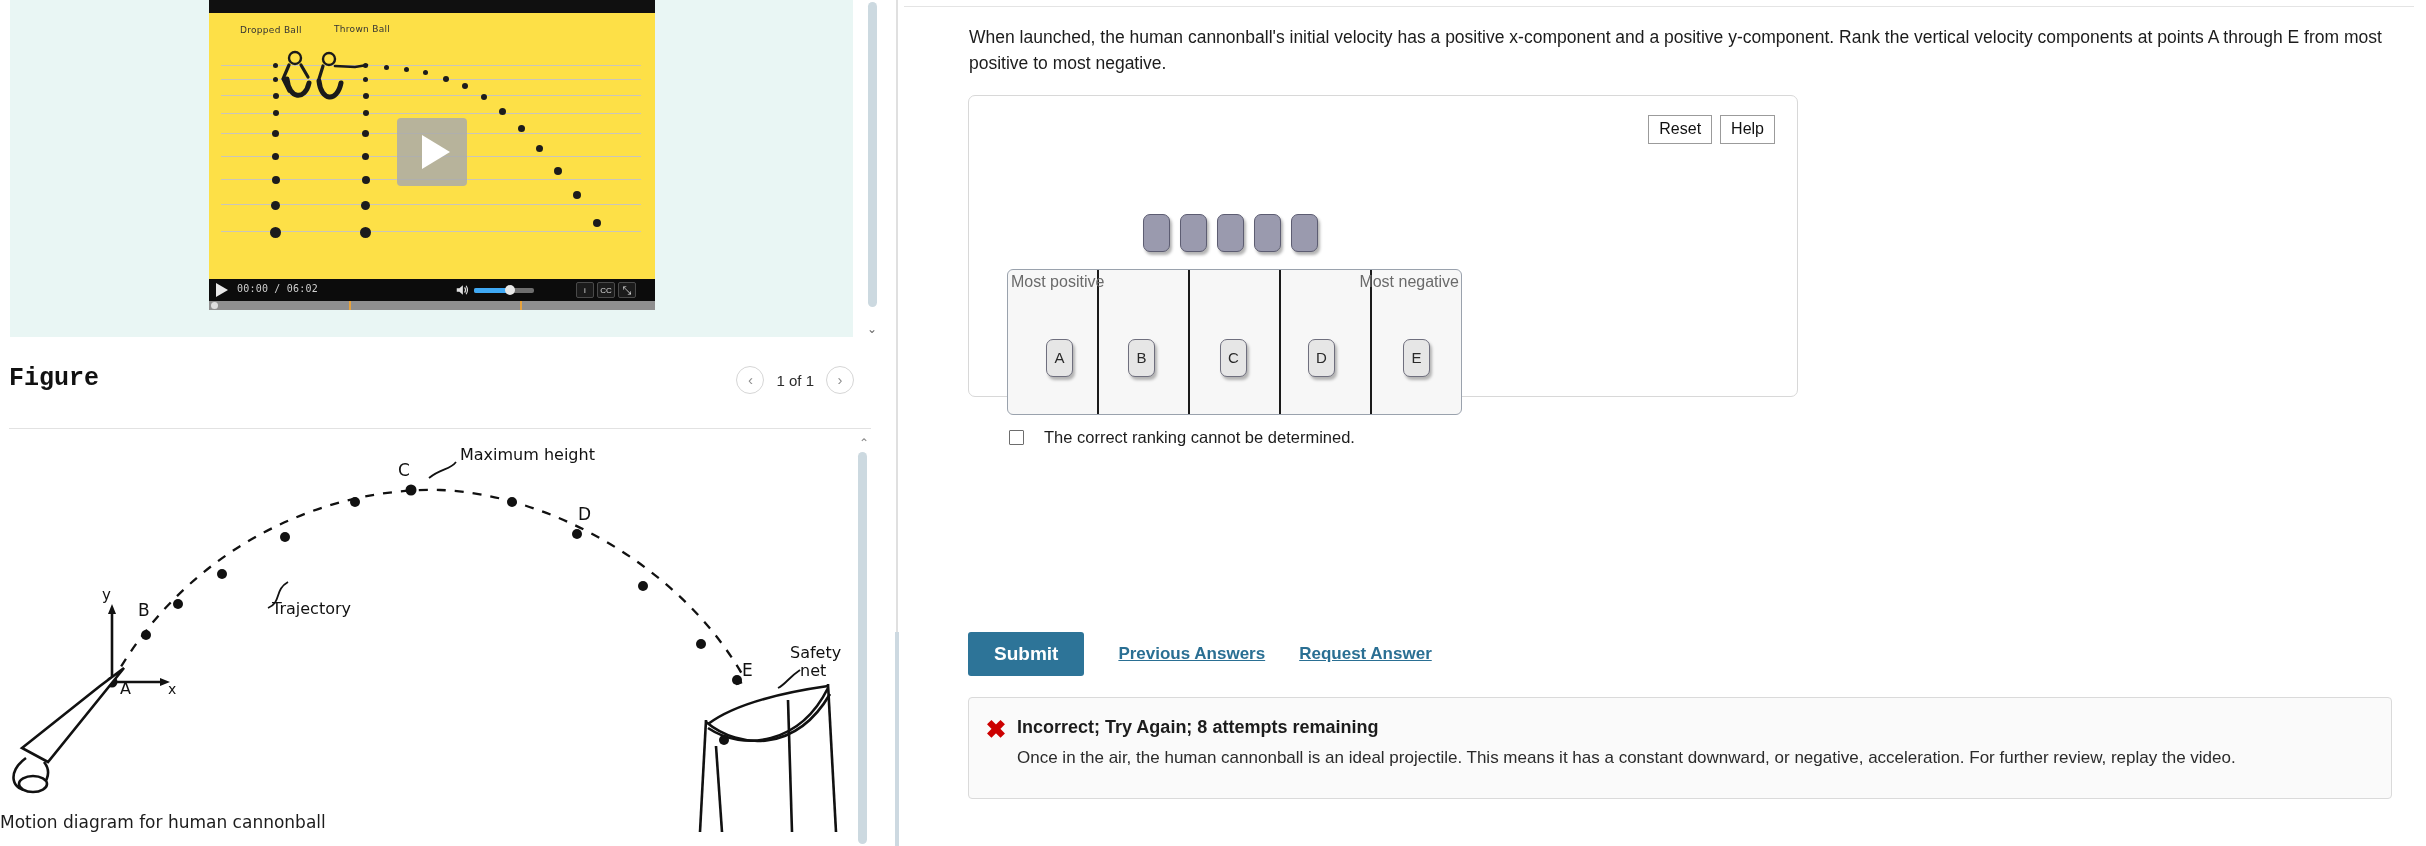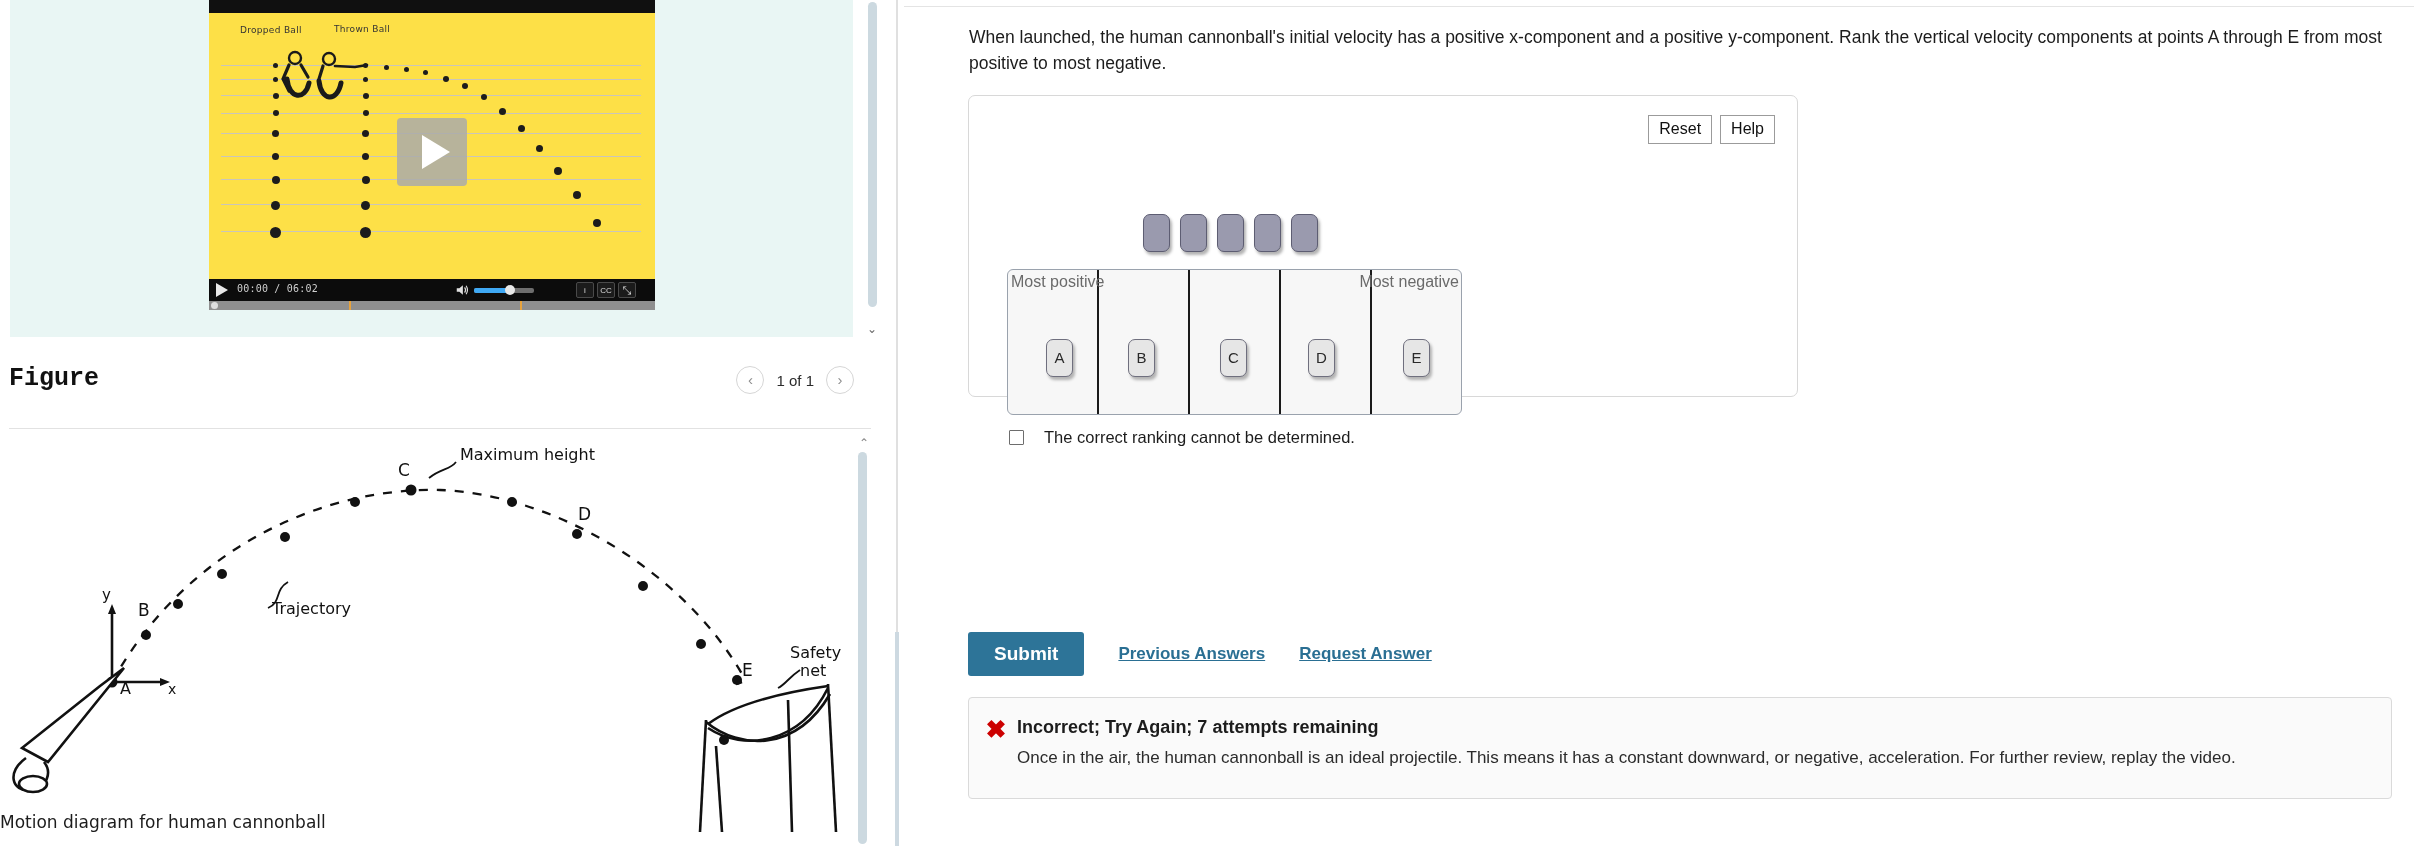--- a/index.html
+++ b/index.html
@@ -462,17 +462,17 @@
     </div>
 
     <div id="submit-row">
       <div id="submit-btn">Submit</div>
       <span class="answer-link">Previous Answers</span>
       <span class="answer-link">Request Answer</span>
     </div>
 
     <div id="feedback">
       <div id="feedback-x">✖</div>
-      <div id="feedback-title">Incorrect; Try Again; 7 attempts remaining</div>
+      <div id="feedback-title">Incorrect; Try Again; 8 attempts remaining</div>
       <div id="feedback-body">Once in the air, the human cannonball is an ideal projectile. This means it has a constant downward, or negative, acceleration. For further review, replay the video.</div>
     </div>
   </div>
 </div>
 
 </body></html>

